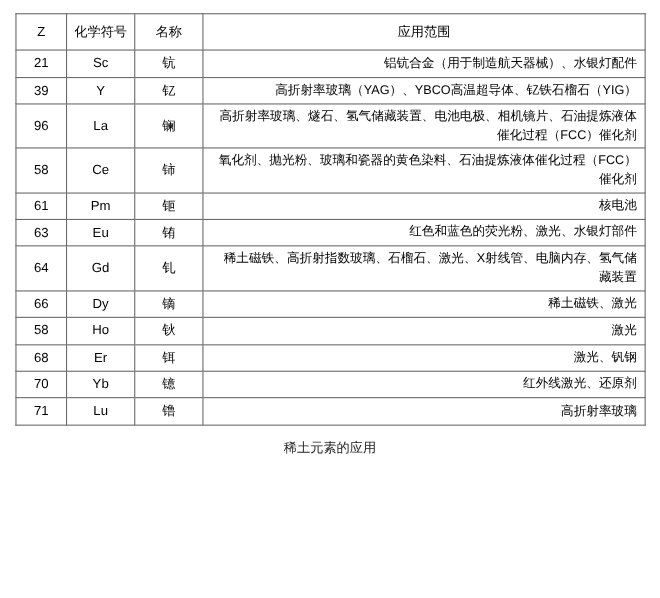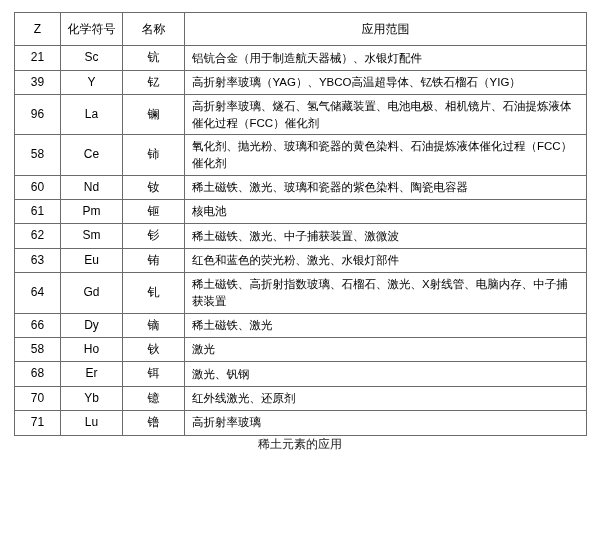--- a/index.html
+++ b/index.html
@@ -47,26 +47,26 @@
     line-height: 1.35;
   }
   table.elements td.num,
   table.elements td.sym,
   table.elements td.name {
     text-align: center;
     font-size: 12px;
     white-space: nowrap;
   }
   table.elements td.use {
-    text-align: left;
+    text-align: right;
     padding-left: 7px;
     padding-right: 7px;
   }
   .caption {
-    margin-top: 0;
+    margin-top: 12px;
     text-align: center;
     font-size: 12px;
     color: #222222;
   }
 </style>
 </head>
 <body>
 
 <div class="page">
 
@@ -104,48 +104,36 @@
         <td class="name">镧</td>
         <td class="use">高折射率玻璃、燧石、氢气储藏装置、电池电极、相机镜片、石油提炼液体催化过程（FCC）催化剂</td>
       </tr>
       <tr>
         <td class="num">58</td>
         <td class="sym">Ce</td>
         <td class="name">铈</td>
         <td class="use">氧化剂、抛光粉、玻璃和瓷器的黄色染料、石油提炼液体催化过程（FCC）催化剂</td>
       </tr>
       <tr>
-        <td class="num">60</td>
-        <td class="sym">Nd</td>
-        <td class="name">钕</td>
-        <td class="use">稀土磁铁、激光、玻璃和瓷器的紫色染料、陶瓷电容器</td>
-      </tr>
-      <tr>
         <td class="num">61</td>
         <td class="sym">Pm</td>
         <td class="name">钷</td>
         <td class="use">核电池</td>
-      </tr>
-      <tr>
-        <td class="num">62</td>
-        <td class="sym">Sm</td>
-        <td class="name">钐</td>
-        <td class="use">稀土磁铁、激光、中子捕获装置、激微波</td>
       </tr>
       <tr>
         <td class="num">63</td>
         <td class="sym">Eu</td>
         <td class="name">铕</td>
         <td class="use">红色和蓝色的荧光粉、激光、水银灯部件</td>
       </tr>
       <tr>
         <td class="num">64</td>
         <td class="sym">Gd</td>
         <td class="name">钆</td>
-        <td class="use">稀土磁铁、高折射指数玻璃、石榴石、激光、X射线管、电脑内存、中子捕获装置</td>
+        <td class="use">稀土磁铁、高折射指数玻璃、石榴石、激光、X射线管、电脑内存、氢气储藏装置</td>
       </tr>
       <tr>
         <td class="num">66</td>
         <td class="sym">Dy</td>
         <td class="name">镝</td>
         <td class="use">稀土磁铁、激光</td>
       </tr>
       <tr>
         <td class="num">58</td>
         <td class="sym">Ho</td>

